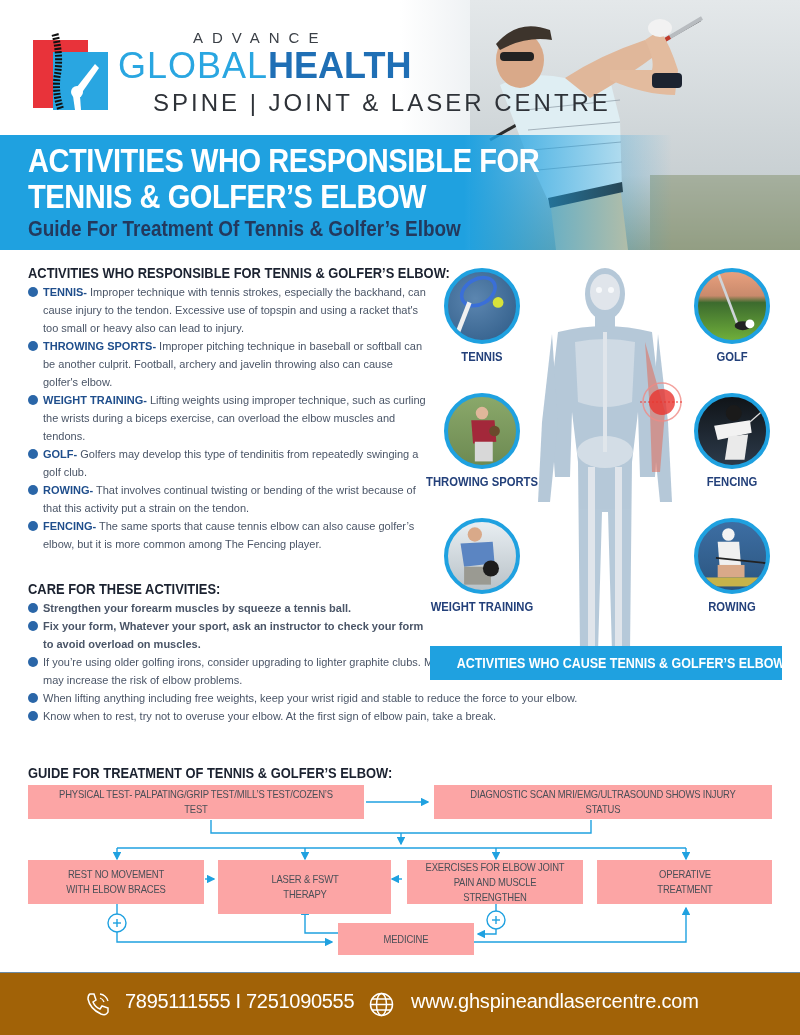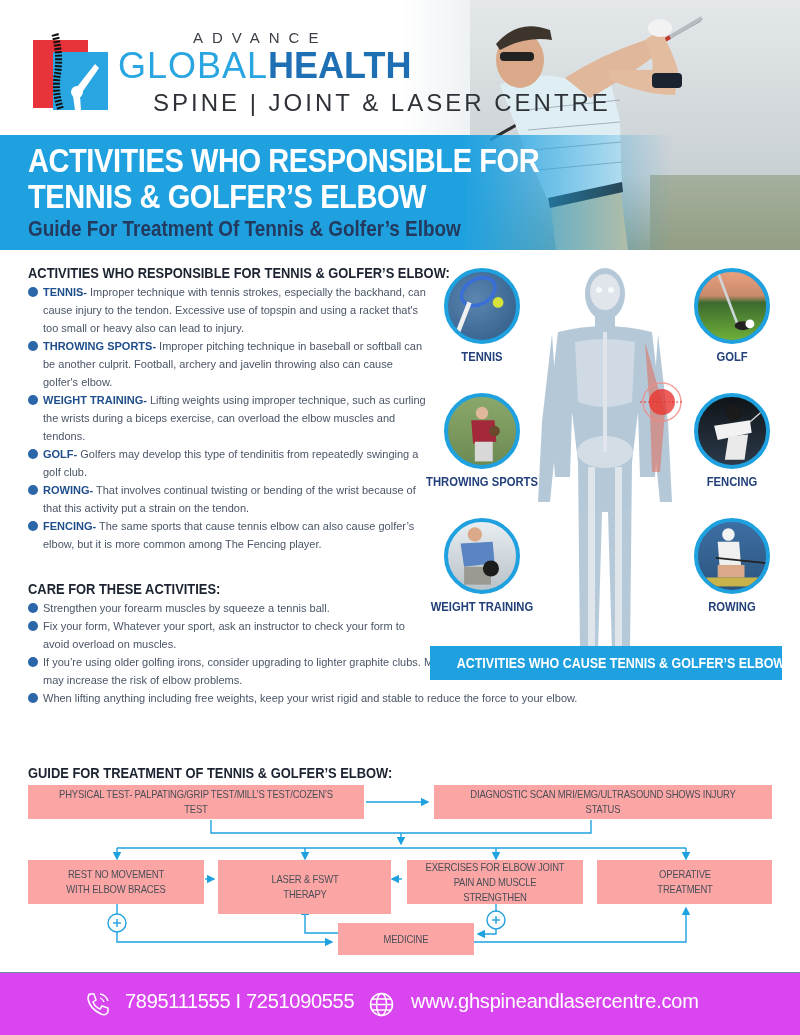--- a/index.html
+++ b/index.html
@@ -26,37 +26,37 @@
   .subtitle { position: absolute; left: 28px; top: 216px; color: #23395d; font-weight: 700; font-size: 22px; white-space: nowrap; transform: scaleX(0.86); transform-origin: left center; }
 
   
   .sec-heading { position: absolute; left: 28px; color: #1b2230; font-weight: 700; font-size: 15px; white-space: nowrap; transform: scaleX(0.86); transform-origin: left center; }
   .list { position: absolute; left: 28px; width: 400px; list-style: none; }
   .list li { position: relative; padding-left: 15px; font-size: 11px; line-height: 18px; color: #4a5567; }
   .list li .bullet { position: absolute; left: 0; top: 4px; width: 10px; height: 10px; border-radius: 50%; background: #2a66a8; }
   .list li .kw { font-weight: 700; color: #1f4e8c; }
   .act-list { top: 283px; }
   .care-list { top: 599px; width: 760px; }
-  .care-list li.narrow { width: 400px; }
+  .care-list li.narrow { width: 400px; font-weight: bold; }
 
   
   .figure { position: absolute; left: 520px; top: 262px; width: 170px; height: 395px; }
   .circle { position: absolute; width: 76px; height: 76px; border-radius: 50%; border: 4px solid #1fa1e0; overflow: hidden; }
   .circle-label { position: absolute; width: 140px; text-align: center; font-weight: 700; font-size: 12.5px; color: #23407a; white-space: nowrap; transform: scaleX(0.9); }
   .cause-band { position: absolute; left: 430px; top: 646px; width: 352px; height: 34px; background: #1fa1e0; color: #fff; font-weight: 700; font-size: 14.5px; text-align: center; line-height: 34px; white-space: nowrap; }
   .cause-band span { display: inline-block; transform: scaleX(0.86); }
 
   
   .flow { position: absolute; left: 0; top: 780px; width: 800px; height: 180px; }
   .fbox { position: absolute; background: #fca5a5; color: #4a4f57; font-size: 10.5px; text-align: center; display: flex; align-items: center; justify-content: center; line-height: 15px; letter-spacing: -0.2px; padding: 0 6px; }
   .fbox span { display: inline-block; transform: scaleX(0.9); }
   .flow svg { position: absolute; left: 0; top: 0; }
 
   
-  .footer { position: absolute; left: 0; top: 972px; width: 800px; height: 63px; background: #d946ef; border-top: 1px solid #6d8aa3; color: #fff; }
+  .footer { position: absolute; left: 0; top: 972px; width: 800px; height: 63px; background: #a16207; border-top: 1px solid #6d8aa3; color: #fff; }
   .footer .phone-icon { position: absolute; left: 84px; top: 17px; }
   .footer .phones { position: absolute; left: 125px; top: 17px; font-size: 20px; letter-spacing: -0.3px; white-space: nowrap; }
   .footer .globe-icon { position: absolute; left: 368px; top: 18px; }
   .footer .site { position: absolute; left: 411px; top: 17px; font-size: 20px; white-space: nowrap; letter-spacing: -0.2px; }
 </style>
 </head>
 <body>
 
 <div class="hero">
 
@@ -132,20 +132,21 @@
 
 <div class="sec-heading" style="top:580px;">CARE FOR THESE ACTIVITIES:</div>
 <ul class="list care-list">
   <li class="narrow"><span class="bullet"></span><span>Strengthen your forearm muscles by squeeze a tennis ball.</span></li>
   <li class="narrow"><span class="bullet"></span><span>Fix your form, Whatever your sport, ask an instructor to check your form to avoid overload on muscles.</span></li>
   <li style="width:760px;">
       <span class="bullet"></span>
       <span style="display:block;max-width:745px;">If you’re using older golfing irons, consider upgrading to lighter graphite clubs. Make sure your racket fits you. A racket with a small grip or a heavy head may increase the risk of elbow problems.</span>
     </li>
   <li><span class="bullet"></span><span>When lifting anything including free weights, keep your wrist rigid and stable to reduce the force to your elbow.</span></li>
+  <li><span class="bullet"></span><span>Know when to rest, try not to overuse your elbow. At the first sign of elbow pain, take a break.</span></li>
 </ul>
 
 <svg class="figure" viewBox="0 0 170 395" width="170" height="395">
   <g fill="#a9bfd2" opacity="0.85">
     <ellipse cx="85" cy="32" rx="20" ry="26"></ellipse>
     <rect x="75" y="52" width="20" height="18"></rect>
     <path d="M38 70 Q85 58 132 70 L140 140 L135 215 L120 215 L118 150 L112 200 L58 200 L52 150 L50 215 L35 215 L30 140 Z"></path>
     <path d="M32 72 L22 160 L18 240 L30 240 L38 160 Z"></path>
     <path d="M138 72 L148 160 L152 240 L140 240 L132 160 Z"></path>
     <path d="M58 200 L112 200 L110 390 L92 390 L88 250 L82 250 L78 390 L60 390 Z"></path>

